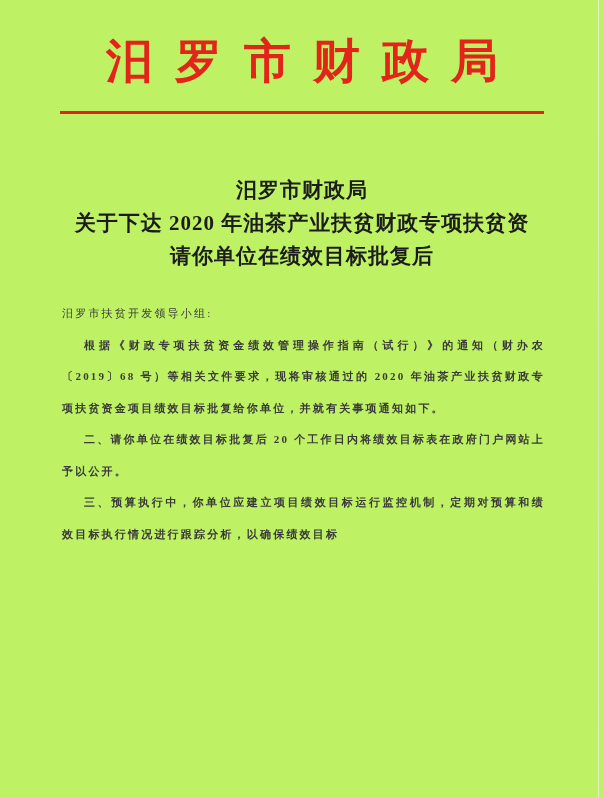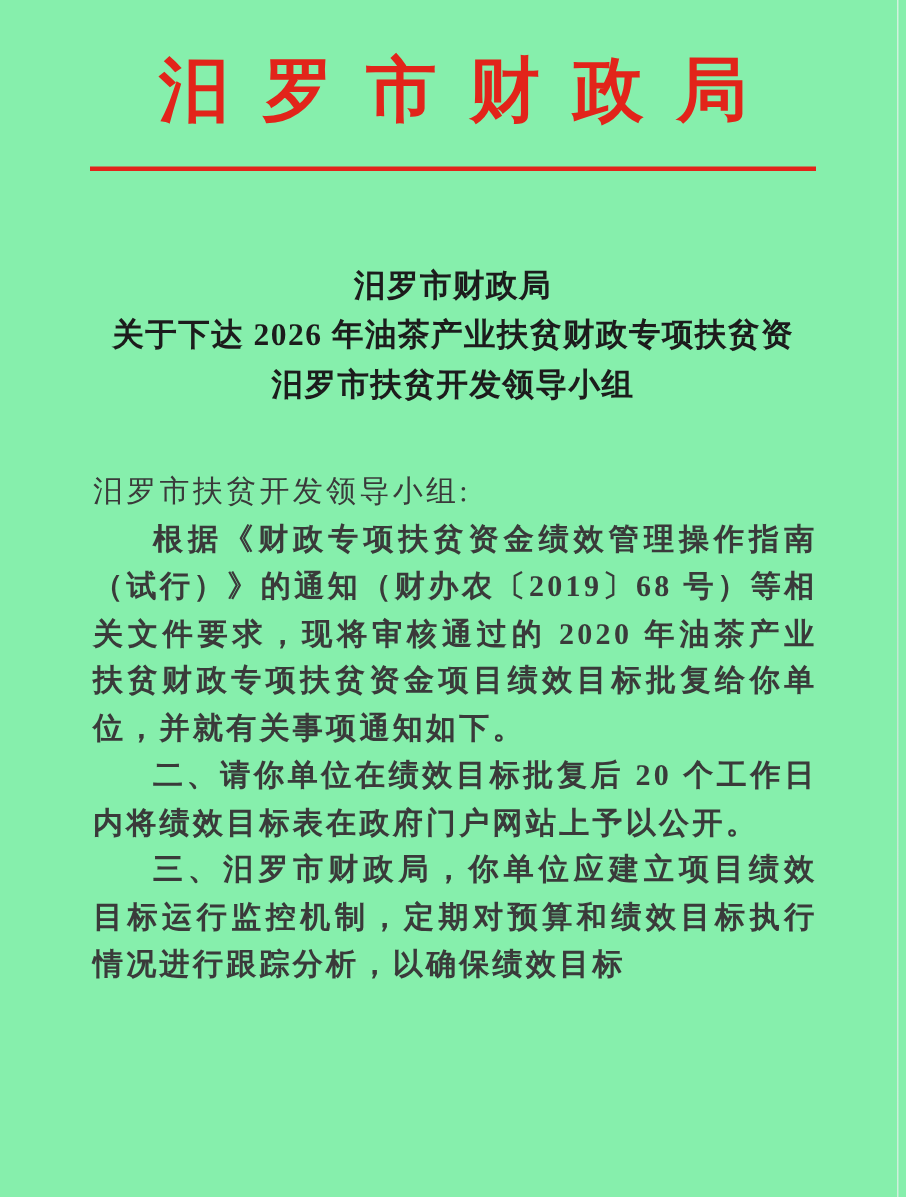--- a/index.html
+++ b/index.html
@@ -4,21 +4,21 @@
 <style>
   html, body {
     margin: 0;
     padding: 0;
     background: #ffffff;
   }
   .page {
     position: relative;
     width: 604px;
     height: 798px;
-    background: #86efac;
+    background: #bef264;
     overflow: hidden;
     font-family: "Liberation Serif", "DejaVu Serif", serif;
     color: #333333;
     box-sizing: border-box;
   }
   
   .scan-edge {
     position: absolute;
     top: 0;
     right: 5px;
@@ -56,23 +56,23 @@
     text-align: center;
     color: #1c1c1c;
     font-weight: bold;
     font-size: 21px;
     line-height: 33px;
     letter-spacing: 1px;
   }
 
   
   .doc-body {
-    margin-top: 40px;
+    margin-top: 25px;
     padding: 0 59px 0 62px;
-    font-size: 20px;
+    font-size: 11px;
     line-height: 31.5px;
     letter-spacing: 2.2px;
     color: #3a3a3a;
     text-align: justify;
   }
   .salutation {
     margin: 0;
   }
   .doc-body p.para {
     margin: 0;
@@ -87,24 +87,24 @@
 
   <div class="scan-edge"></div>
 
   <div class="letterhead">
     <div class="letterhead-title">汨罗市财政局</div>
     <div class="letterhead-rule"></div>
   </div>
 
   <div class="doc-title">
     <div>汨罗市财政局</div>
-    <div>关于下达 2026 年油茶产业扶贫财政专项扶贫资</div>
-    <div>汨罗市扶贫开发领导小组</div>
+    <div>关于下达 2020 年油茶产业扶贫财政专项扶贫资</div>
+    <div>请你单位在绩效目标批复后</div>
   </div>
 
   <div class="doc-body">
     <p class="salutation">汨罗市扶贫开发领导小组:</p>
     <p class="para">根据《财政专项扶贫资金绩效管理操作指南（试行）》的通知（财办农〔2019〕68 号）等相关文件要求，现将审核通过的 2020 年油茶产业扶贫财政专项扶贫资金项目绩效目标批复给你单位，并就有关事项通知如下。</p>
     <p class="para">二、请你单位在绩效目标批复后 20 个工作日内将绩效目标表在政府门户网站上予以公开。</p>
-    <p class="para">三、汨罗市财政局，你单位应建立项目绩效目标运行监控机制，定期对预算和绩效目标执行情况进行跟踪分析，以确保绩效目标</p>
+    <p class="para">三、预算执行中，你单位应建立项目绩效目标运行监控机制，定期对预算和绩效目标执行情况进行跟踪分析，以确保绩效目标</p>
   </div>
 
 </div>
 
 </body></html>

